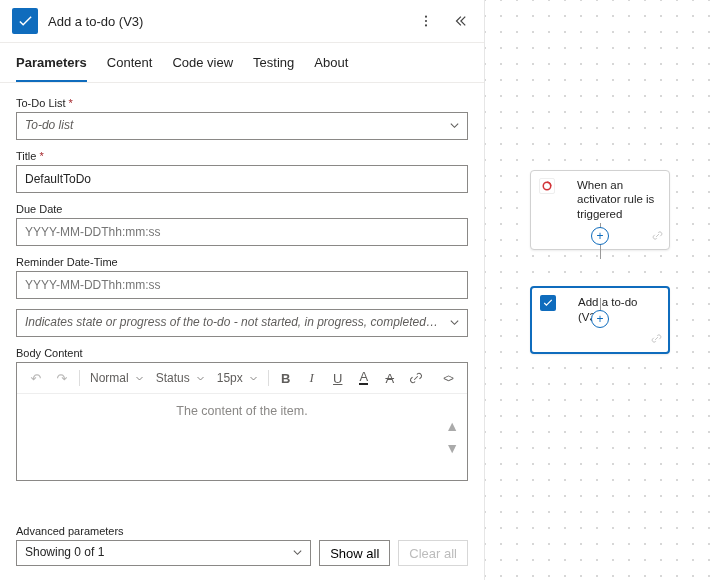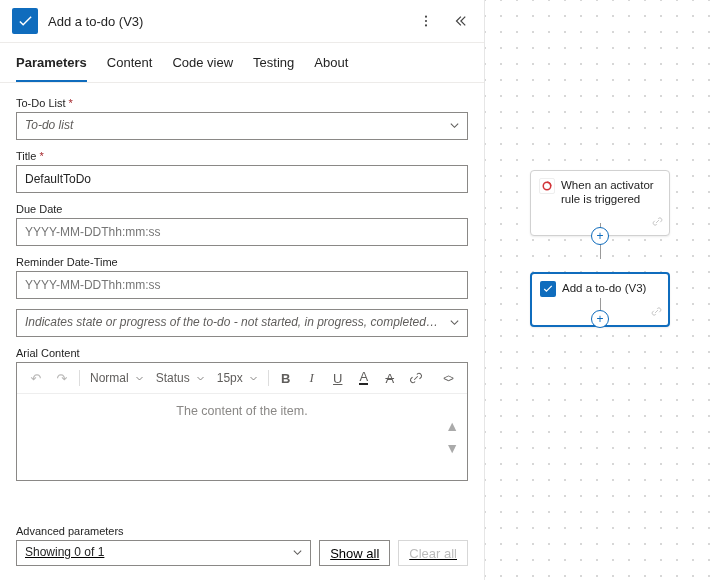--- a/index.html
+++ b/index.html
@@ -30,29 +30,29 @@
   .editor-box { border: 1px solid #8a8886; }
   .editor-toolbar { display: flex; align-items: center; padding: 4px 8px; gap: 4px; border-bottom: 1px solid #eee; flex-wrap: nowrap; font-size: 12px; color: #605e5c; }
   .tb-btn { width: 22px; height: 22px; display: flex; align-items: center; justify-content: center; cursor: pointer; color: #605e5c; font-size: 13px; }
   .tb-sep { width: 1px; height: 16px; background: #ddd; margin: 0 2px; }
   .tb-drop { display: flex; align-items: center; gap: 6px; padding: 0 4px; cursor: pointer; }
   .editor-body { position: relative; padding: 10px; font-size: 12.5px; color: #8a8886; height: 86px; text-align: center; }
   .body-arrows { position: absolute; right: 8px; top: 50%; transform: translateY(-50%); display: flex; flex-direction: column; gap: 6px; }
   .body-arrows span { color: #aaa; font-size: 14px; }
 
   .adv-section { padding: 10px 16px 14px 16px; }
-  .adv-row { display: flex; gap: 8px; align-items: flex-end; margin-top: 3px; text-decoration: underline; }
+  .adv-row { display: flex; gap: 8px; align-items: flex-end; margin-top: 3px; }
   .adv-select { flex: 1; border: 1px solid #8a8886; padding: 4px 8px; font-size: 12px; height: 26px; position: relative; color: #242424; background:#fff;}
   .btn-secondary { border: 1px solid #8a8886; background: #fff; padding: 4px 10px; font-size: 13px; cursor: pointer; height: 26px; }
   .btn-secondary.disabled { color: #bcbcbc; border-color: #d7d7d7; cursor: default; }
 
   
   .node { position: absolute; width: 140px; background: #fff; border: 1px solid #d1d1d1; border-radius: 4px; box-shadow: 0 1px 2px rgba(0,0,0,0.08); }
   .node.selected { border: 2px solid #0f6cbd; }
-  .node-head { display: flex; gap: 6px; padding: 7px 8px 4px 8px; font-size: 11.5px; align-items: flex-start; }
+  .node-head { display: flex; gap: 22px; padding: 7px 8px 4px 8px; font-size: 11.5px; align-items: flex-start; }
   .node-icon { width: 16px; height: 16px; border-radius: 2px; display: flex; align-items: center; justify-content: center; flex-shrink: 0; }
   .node-icon.trigger { background: #fff; border: 1px solid #eee;}
   .node-icon.action { background: #0f6cbd; }
   .node-title { color: #242424; line-height: 1.25; }
   .node-foot { display: flex; justify-content: flex-end; padding: 2px 6px 4px 6px; color: #aaa; }
   .plus-btn { position: absolute; width: 18px; height: 18px; border: 1px solid #0f6cbd; background: #fff; border-radius: 50%; display: flex; align-items: center; justify-content: center; color: #0f6cbd; font-size: 12px; left: 50%; transform: translateX(-50%); cursor:pointer;}
   .connector { position: absolute; width: 1px; background: #9a9a9a; left: 50%; }
 </style>
 </head>
 <body>
@@ -122,21 +122,21 @@
         <div class="select" style="white-space:nowrap;overflow:hidden;text-overflow:ellipsis;">Indicates state or progress of the to-do - not started, in progress, completed, waiting on o...</div>
         <span class="chevron">
           <svg width="11" height="11" viewBox="0 0 12 12">
               <path fill="none" stroke="currentColor" stroke-width="1.2" d="M2 4l4 4 4-4"></path>
             </svg>
         </span>
       </div>
     </div>
 
     <div class="field">
-      <label class="field-label">Arial Content</label>
+      <label class="field-label">Body Content</label>
       <div class="editor-box">
         <div class="editor-toolbar">
           <div class="tb-btn" style="opacity:.45">↶</div>
           <div class="tb-btn" style="opacity:.45">↷</div>
           <div class="tb-sep"></div>
           <div class="tb-drop">
               <span>Normal</span>
               <svg width="9" height="9" viewBox="0 0 12 12">
                 <path fill="none" stroke="currentColor" d="M2 4l4 4 4-4"></path>
               </svg>

